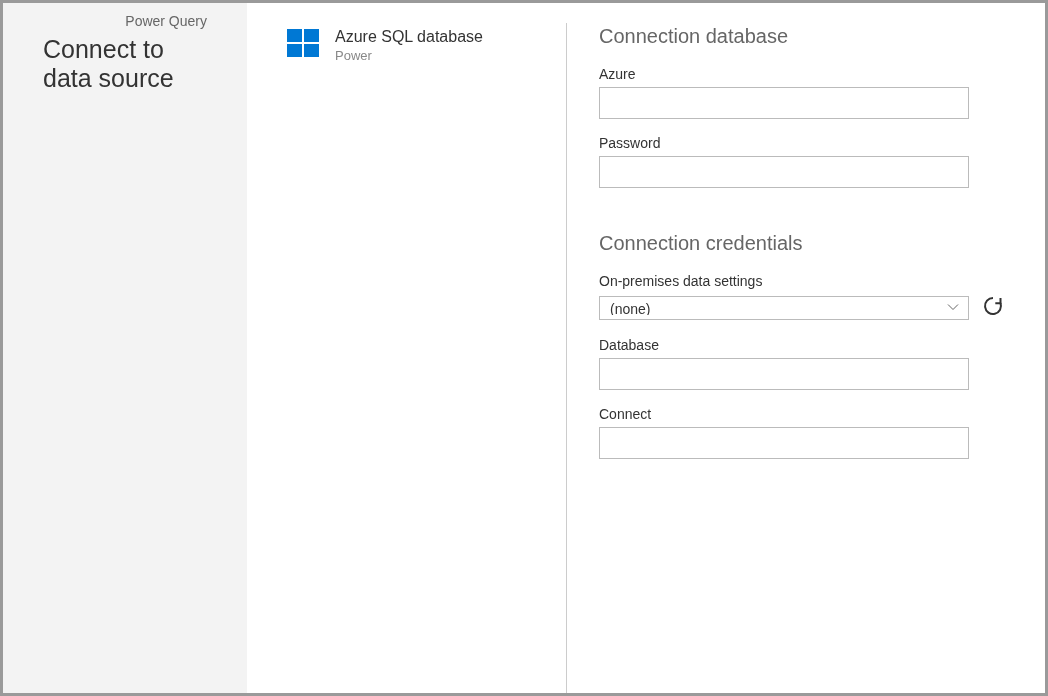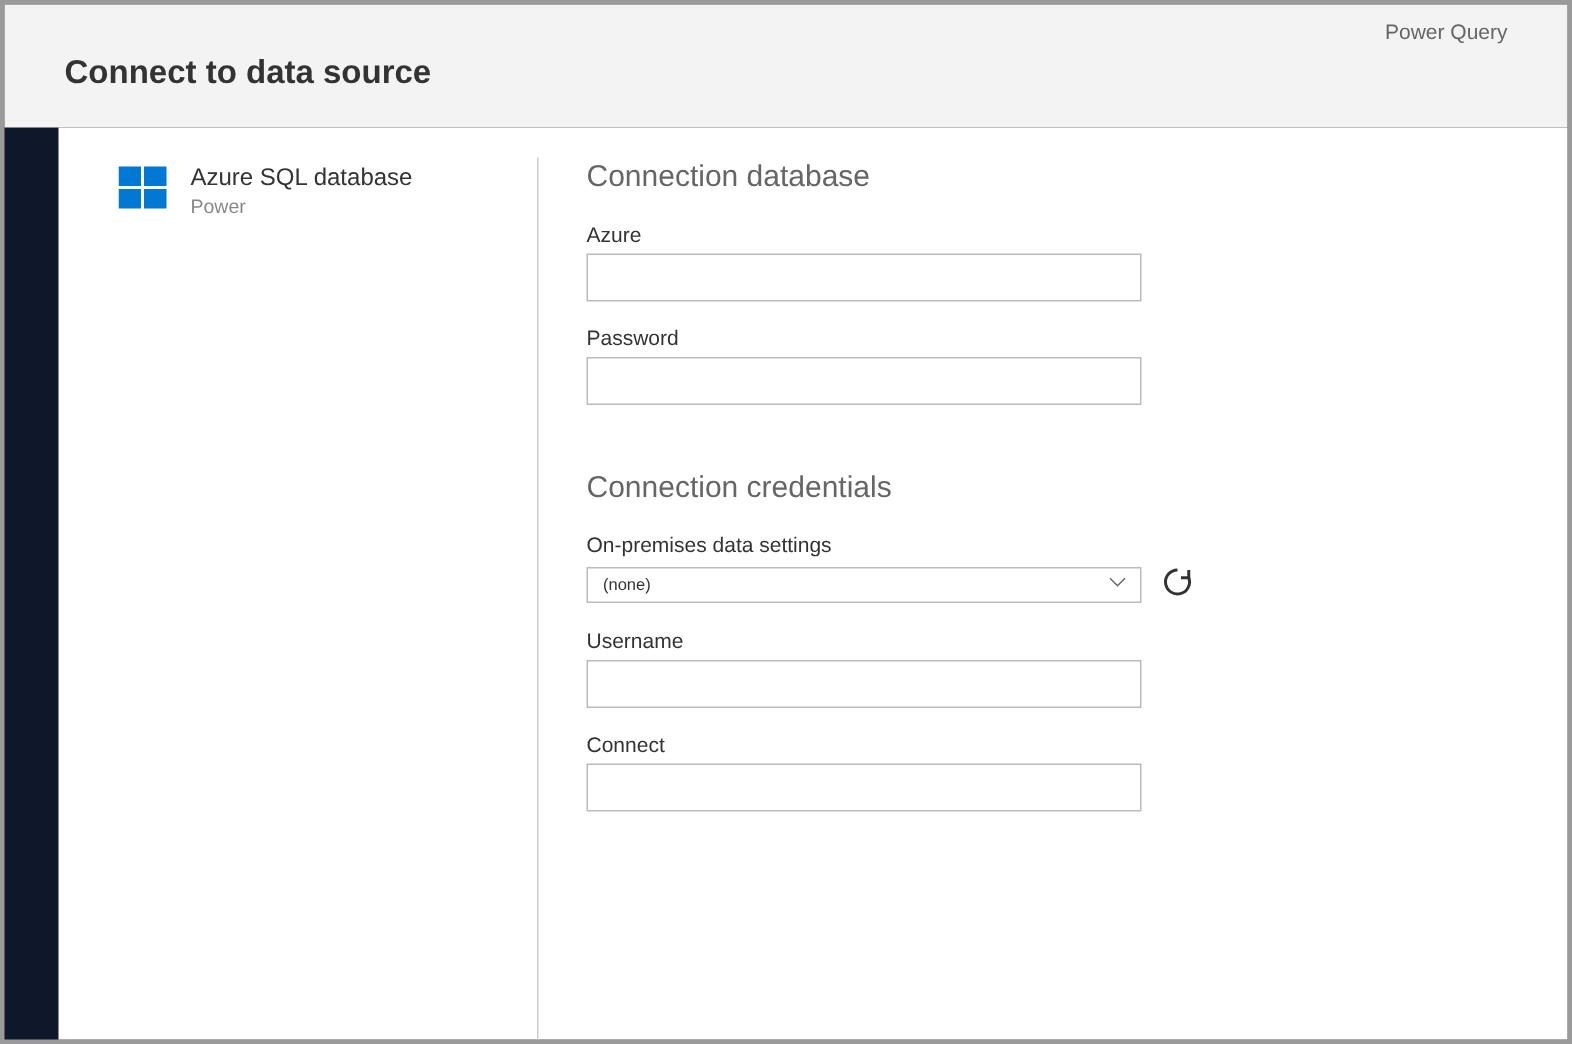--- a/index.html
+++ b/index.html
@@ -6,48 +6,47 @@
   html, body { height: 100%; }
   body {
     font-family: "Segoe UI", -apple-system, BlinkMacSystemFont, sans-serif;
     background: #fff;
     color: #333;
   }
   .frame {
     width: 1048px;
     height: 696px;
     border: 3px solid #9a9a9a;
-    background: #0f172a;
-    display: flex;
-    flex-direction: column;
+    background: #fca5a5;
+    display: flex;
+    flex-direction: row;
   }
   .header {
     background: #f3f3f3;
     padding: 20px 40px 24px 40px;
     position: relative;
   }
   .header-app {
     position: absolute;
     top: 10px;
     right: 40px;
     font-size: 14px;
     color: #666;
   }
   .header-title {
-    font-size: 22px;
-    font-weight: 700;
+    font-size: 25px;
+    font-weight: 400;
     color: #333;
     margin-top: 12px;
   }
   .main {
     flex: 1;
     display: flex;
     padding: 20px 40px 0 40px;
     background: #fff;
-    margin-left: 36px;
   }
   .sidebar {
     width: 280px;
     border-right: 1px solid #ccc;
     padding-right: 20px;
   }
   .source-item {
     display: flex;
     align-items: flex-start;
     gap: 14px;
@@ -109,21 +108,21 @@
   }
   .select-wrap {
     position: relative;
     width: 370px;
   }
   .select {
     width: 100%;
     height: 24px;
     border: 1px solid #bbb;
     padding: 4px 28px 4px 10px;
-    font-size: 11px;
+    font-size: 14px;
     font-family: inherit;
     background: #fff;
     appearance: none;
     -webkit-appearance: none;
     color: #333;
   }
   .chevron {
     position: absolute;
     right: 10px;
     top: 50%;
@@ -204,21 +203,21 @@
                   <path d="M10 2 a8 8 0 1 0 7.5 5.2" fill="none" stroke="#333" stroke-width="2"></path>
                   <path d="M17.5 2 L17.5 7.2 L12.3 7.2" fill="none" stroke="#333" stroke-width="2"></path>
                 </svg>
               </span>
             </button>
           </div>
         </div>
 
 
         <div class="field">
-          <div class="field-label">Username</div>
+          <div class="field-label">Database</div>
           <input type="text" class="text-input" value="" style="">
         </div>
 
         <div class="field">
           <div class="field-label">Connect</div>
           <input type="password" class="text-input" value="" style="">
         </div>
 
       </div>
 

